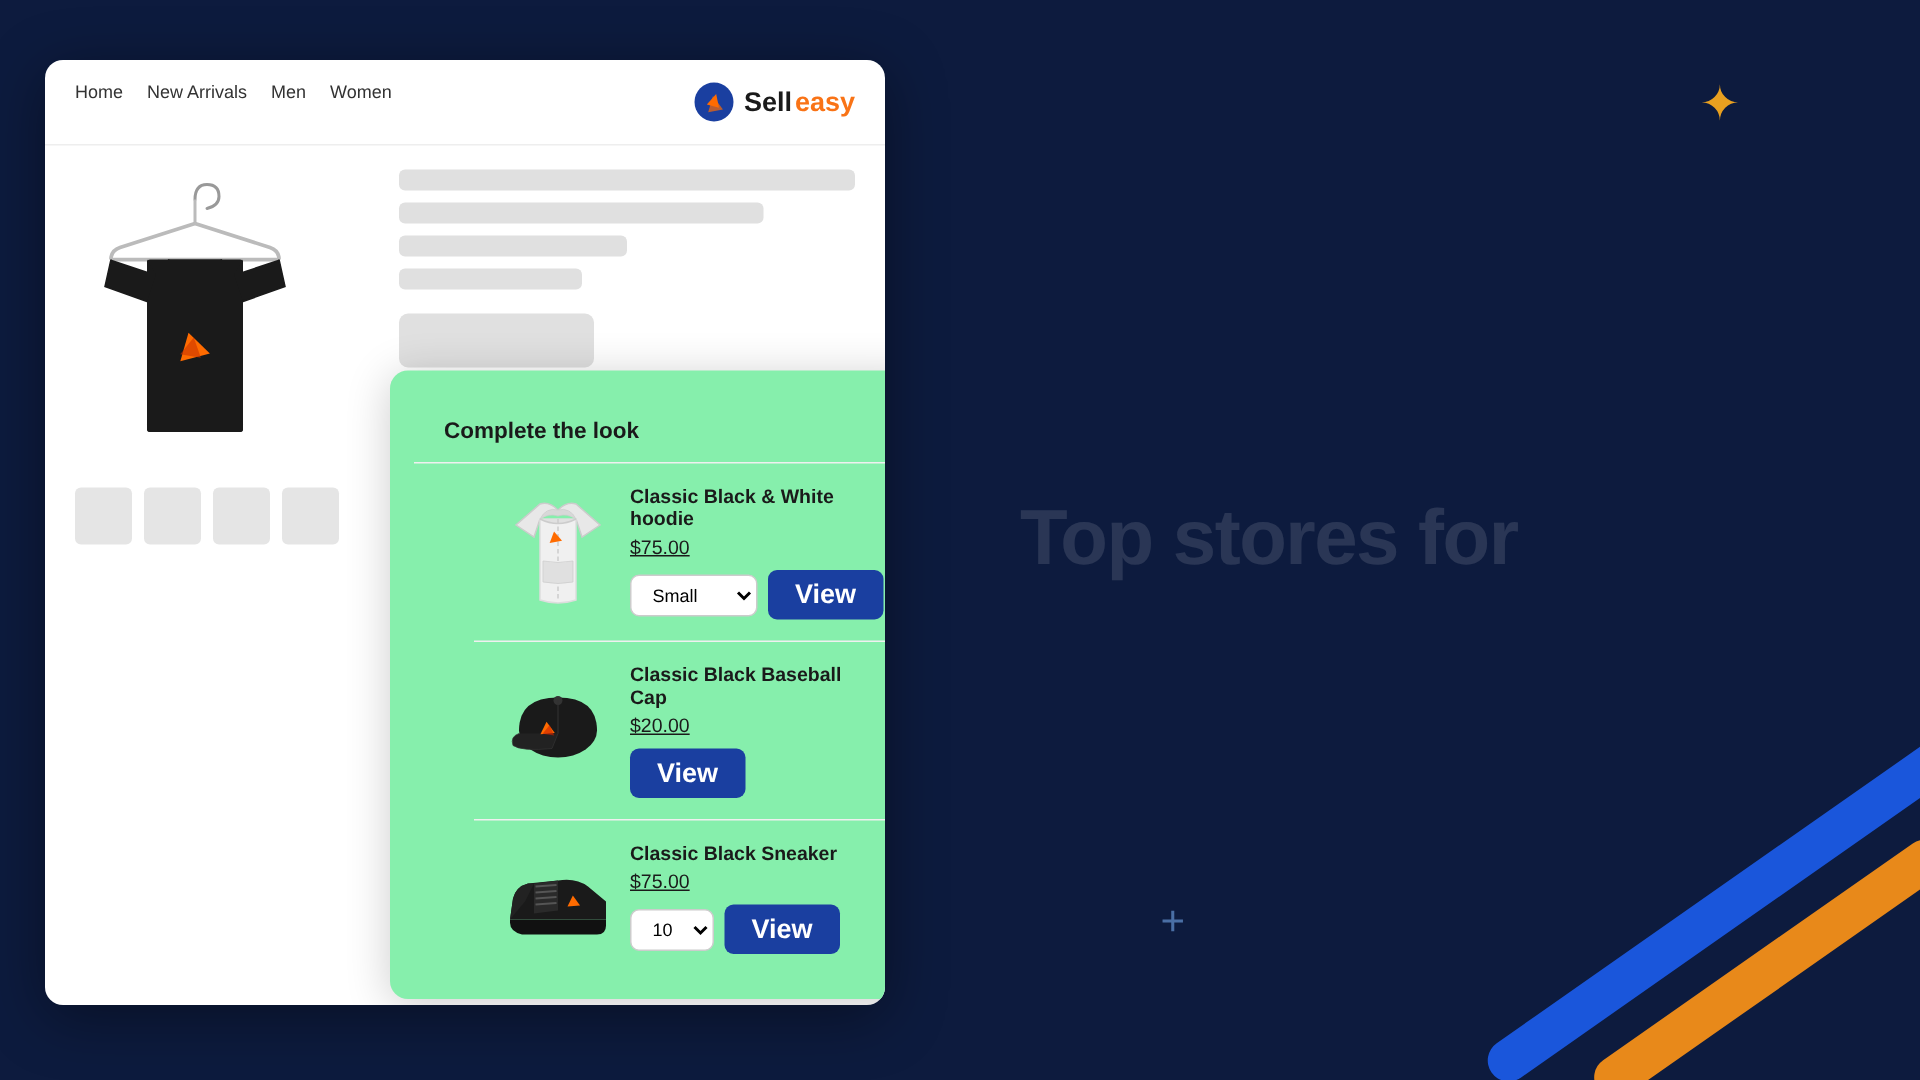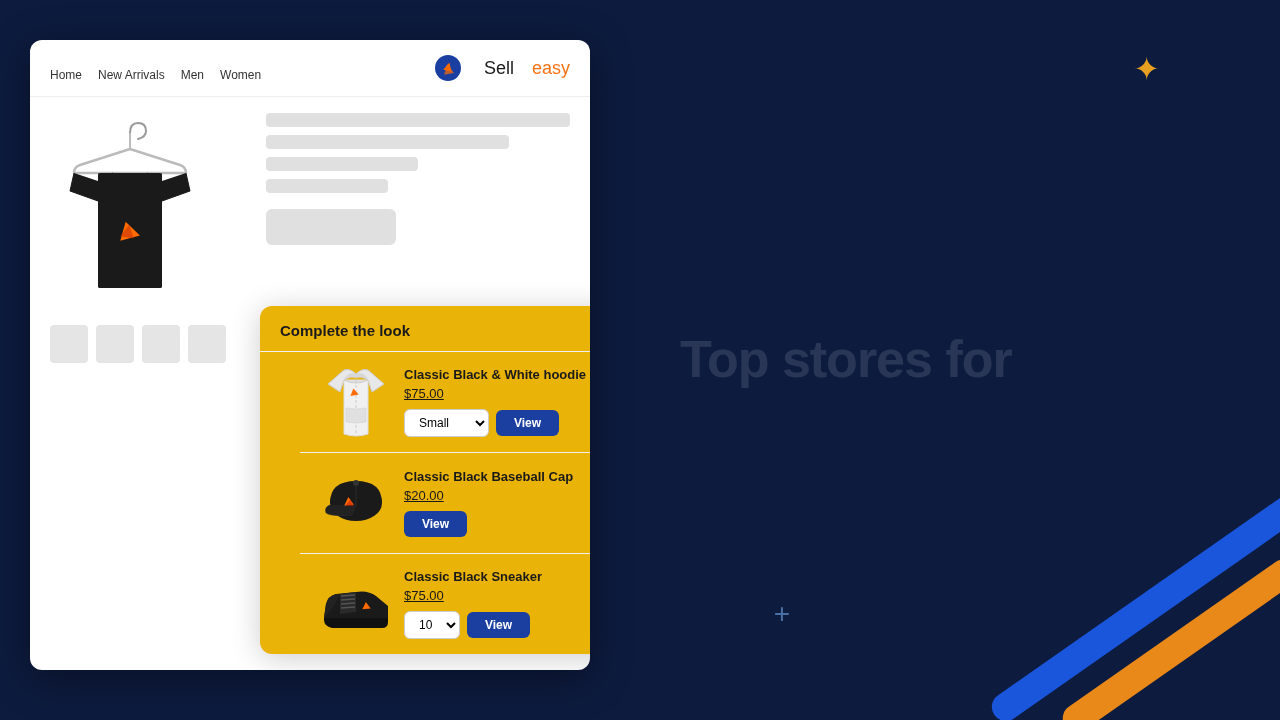--- a/index.html
+++ b/index.html
@@ -81,42 +81,42 @@
       border-radius: 12px;
       box-shadow: 0 8px 40px rgba(0,0,0,0.4);
       overflow: hidden;
       position: relative;
       min-height: 630px;
     }
 
     
     .nav-bar {
       display: flex;
-      align-items: flex-end;
+      align-items: flex-start;
       padding: 14px 20px;
       border-bottom: 1px solid #eee;
       gap: 20px;
     }
     .nav-links {
       display: flex;
       gap: 16px;
       font-size: 12px;
       color: #333;
     }
     .nav-link {
       cursor: pointer;
       color: #333;
     }
     .nav-logo {
       margin-left: auto;
       display: flex;
       align-items: center;
-      gap: 18px;
+      gap: 2px;
       font-size: 18px;
-      font-weight: 400;
+      font-weight: 700;
       color: #1a1a1a;
     }
 
     
     .logo-icon {
       width: 28px;
       height: 28px;
       margin-right: 4px;
     }
 
@@ -164,27 +164,27 @@
     }
     .skel-full { width: 100%; height: 14px; }
     .skel-80 { width: 80%; height: 14px; }
     .skel-50 { width: 50%; height: 14px; }
     .skel-40 { width: 40%; height: 14px; }
     .skel-btn { width: 130px; height: 36px; border-radius: 6px; margin-top: 16px; }
 
     
     .complete-look-panel {
       position: absolute;
-      bottom: 16px;
+      bottom: 4px;
       right: -30px;
       width: 360px;
-      background: #eab308;
+      background: #86efac;
       border-radius: 12px;
       box-shadow: 0 4px 30px rgba(0,0,0,0.2);
-      padding: 0;
+      padding: 16px;
       z-index: 10;
     }
 
     .panel-title {
       font-size: 15px;
       font-weight: 600;
       color: #1a1a1a;
       padding: 16px 20px 12px;
       border-bottom: 1px solid #f0f0f0;
     }
@@ -240,21 +240,21 @@
       cursor: pointer;
       appearance: auto;
     }
 
     .view-btn {
       padding: 6px 18px;
       background: #1a3fa0;
       color: #fff;
       border: none;
       border-radius: 6px;
-      font-size: 12px;
+      font-size: 18px;
       font-weight: 600;
       cursor: pointer;
     }
 
     
     .right-panel {
       flex: 1;
       display: flex;
       flex-direction: column;
       justify-content: center;

